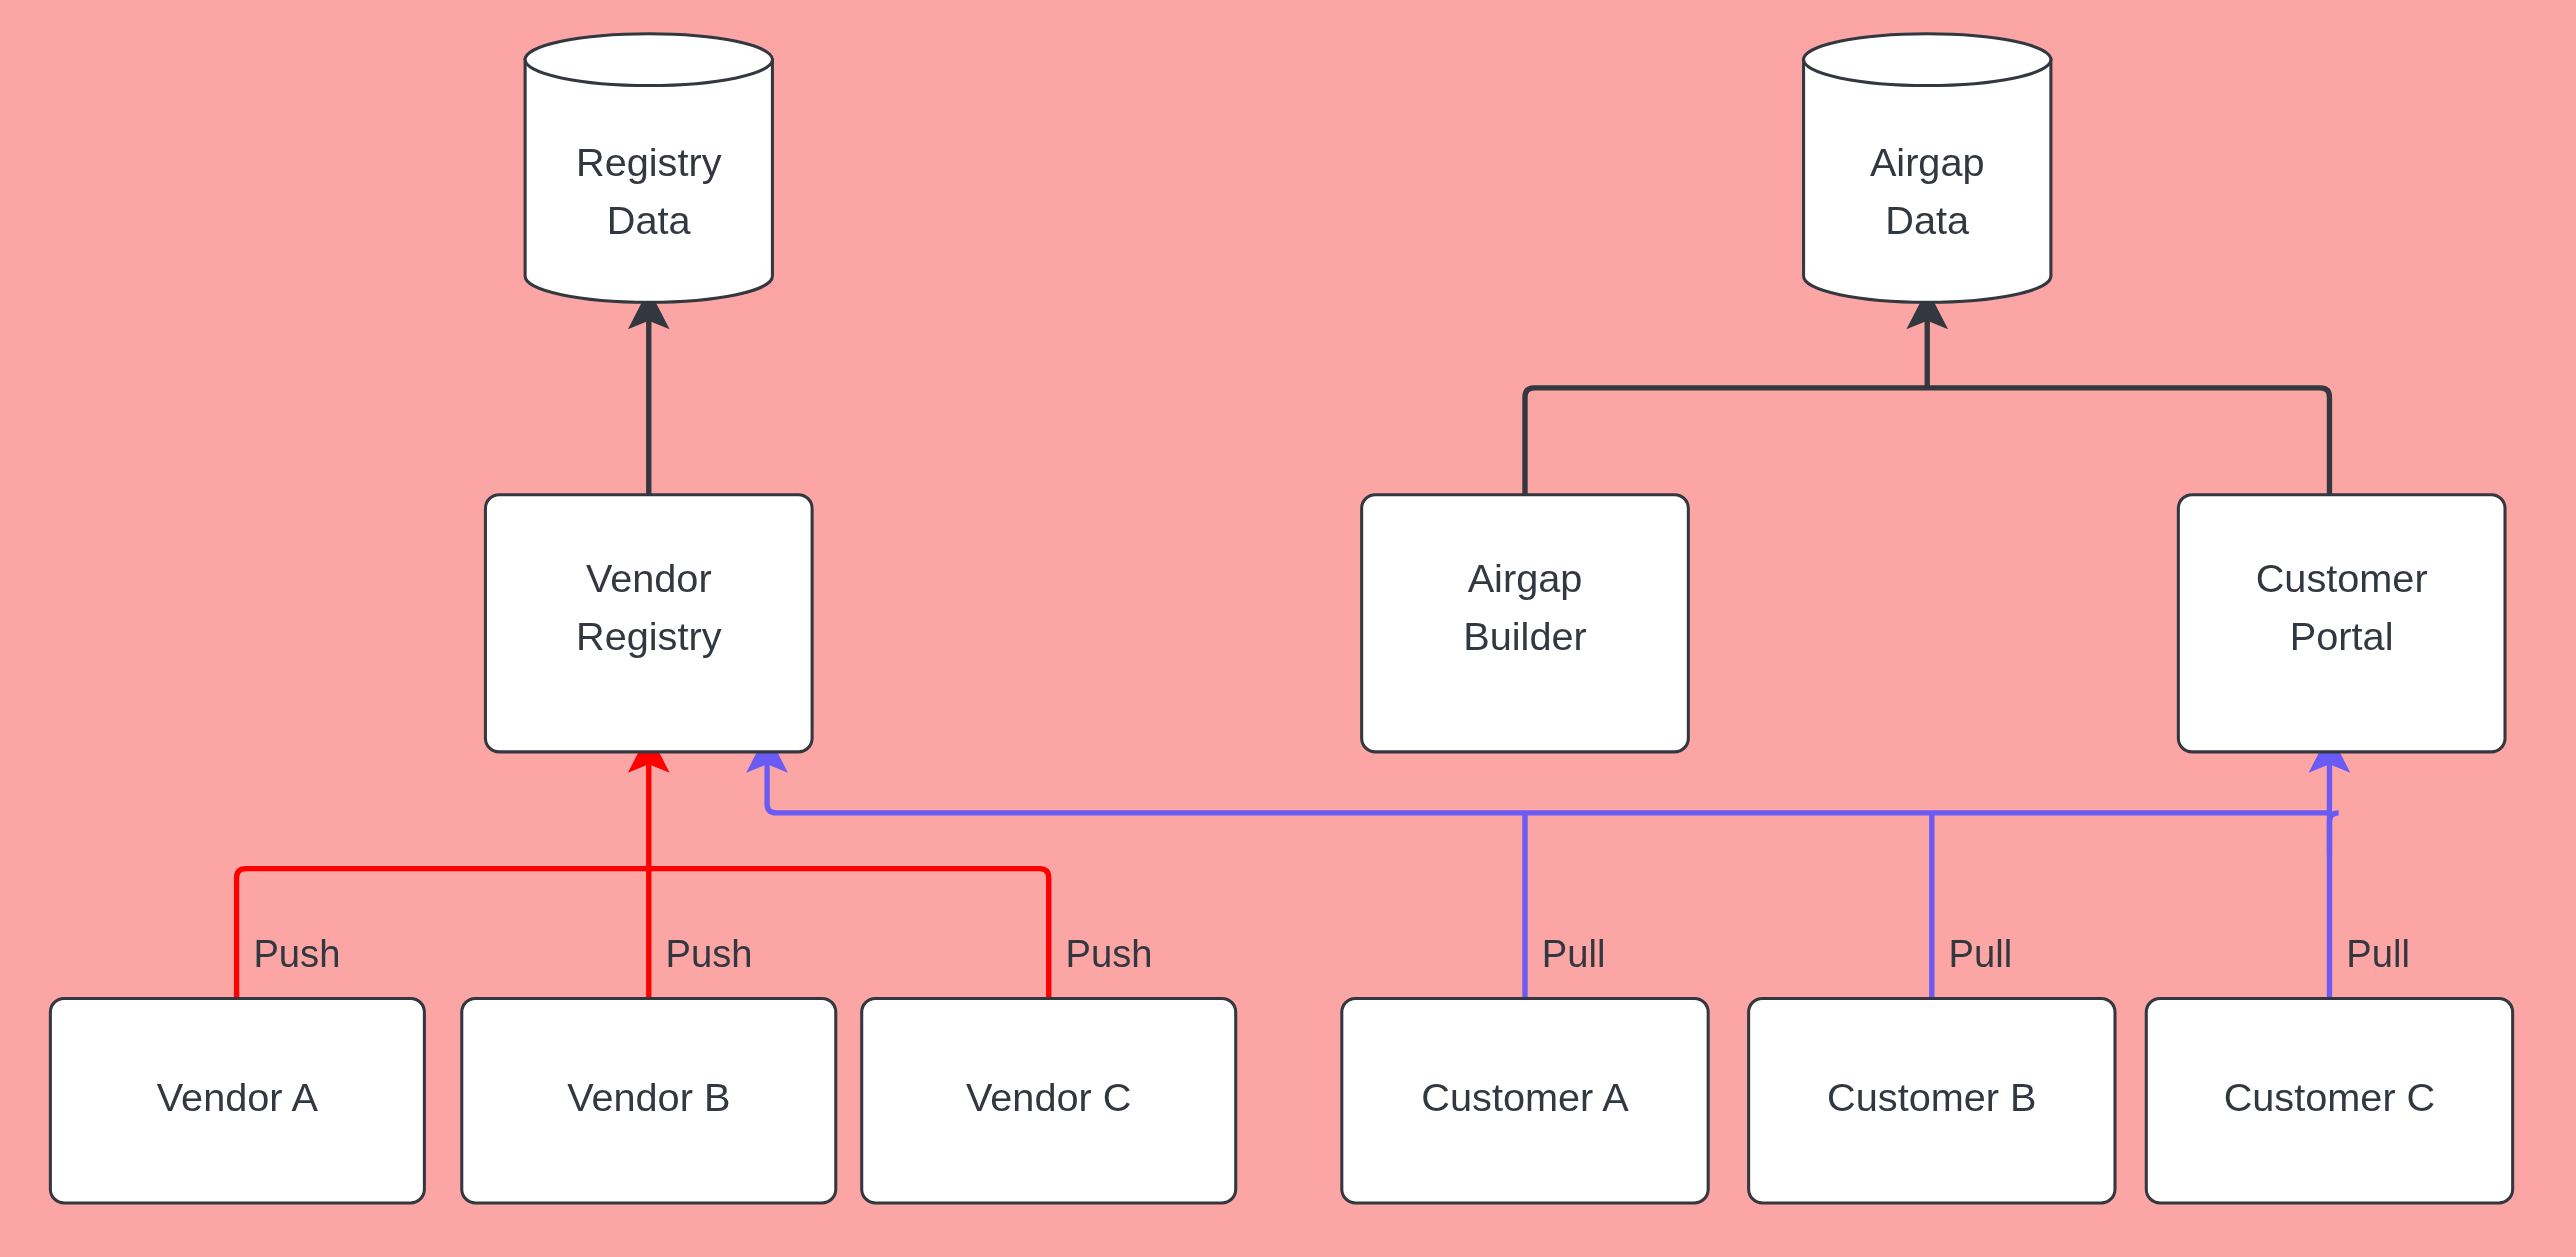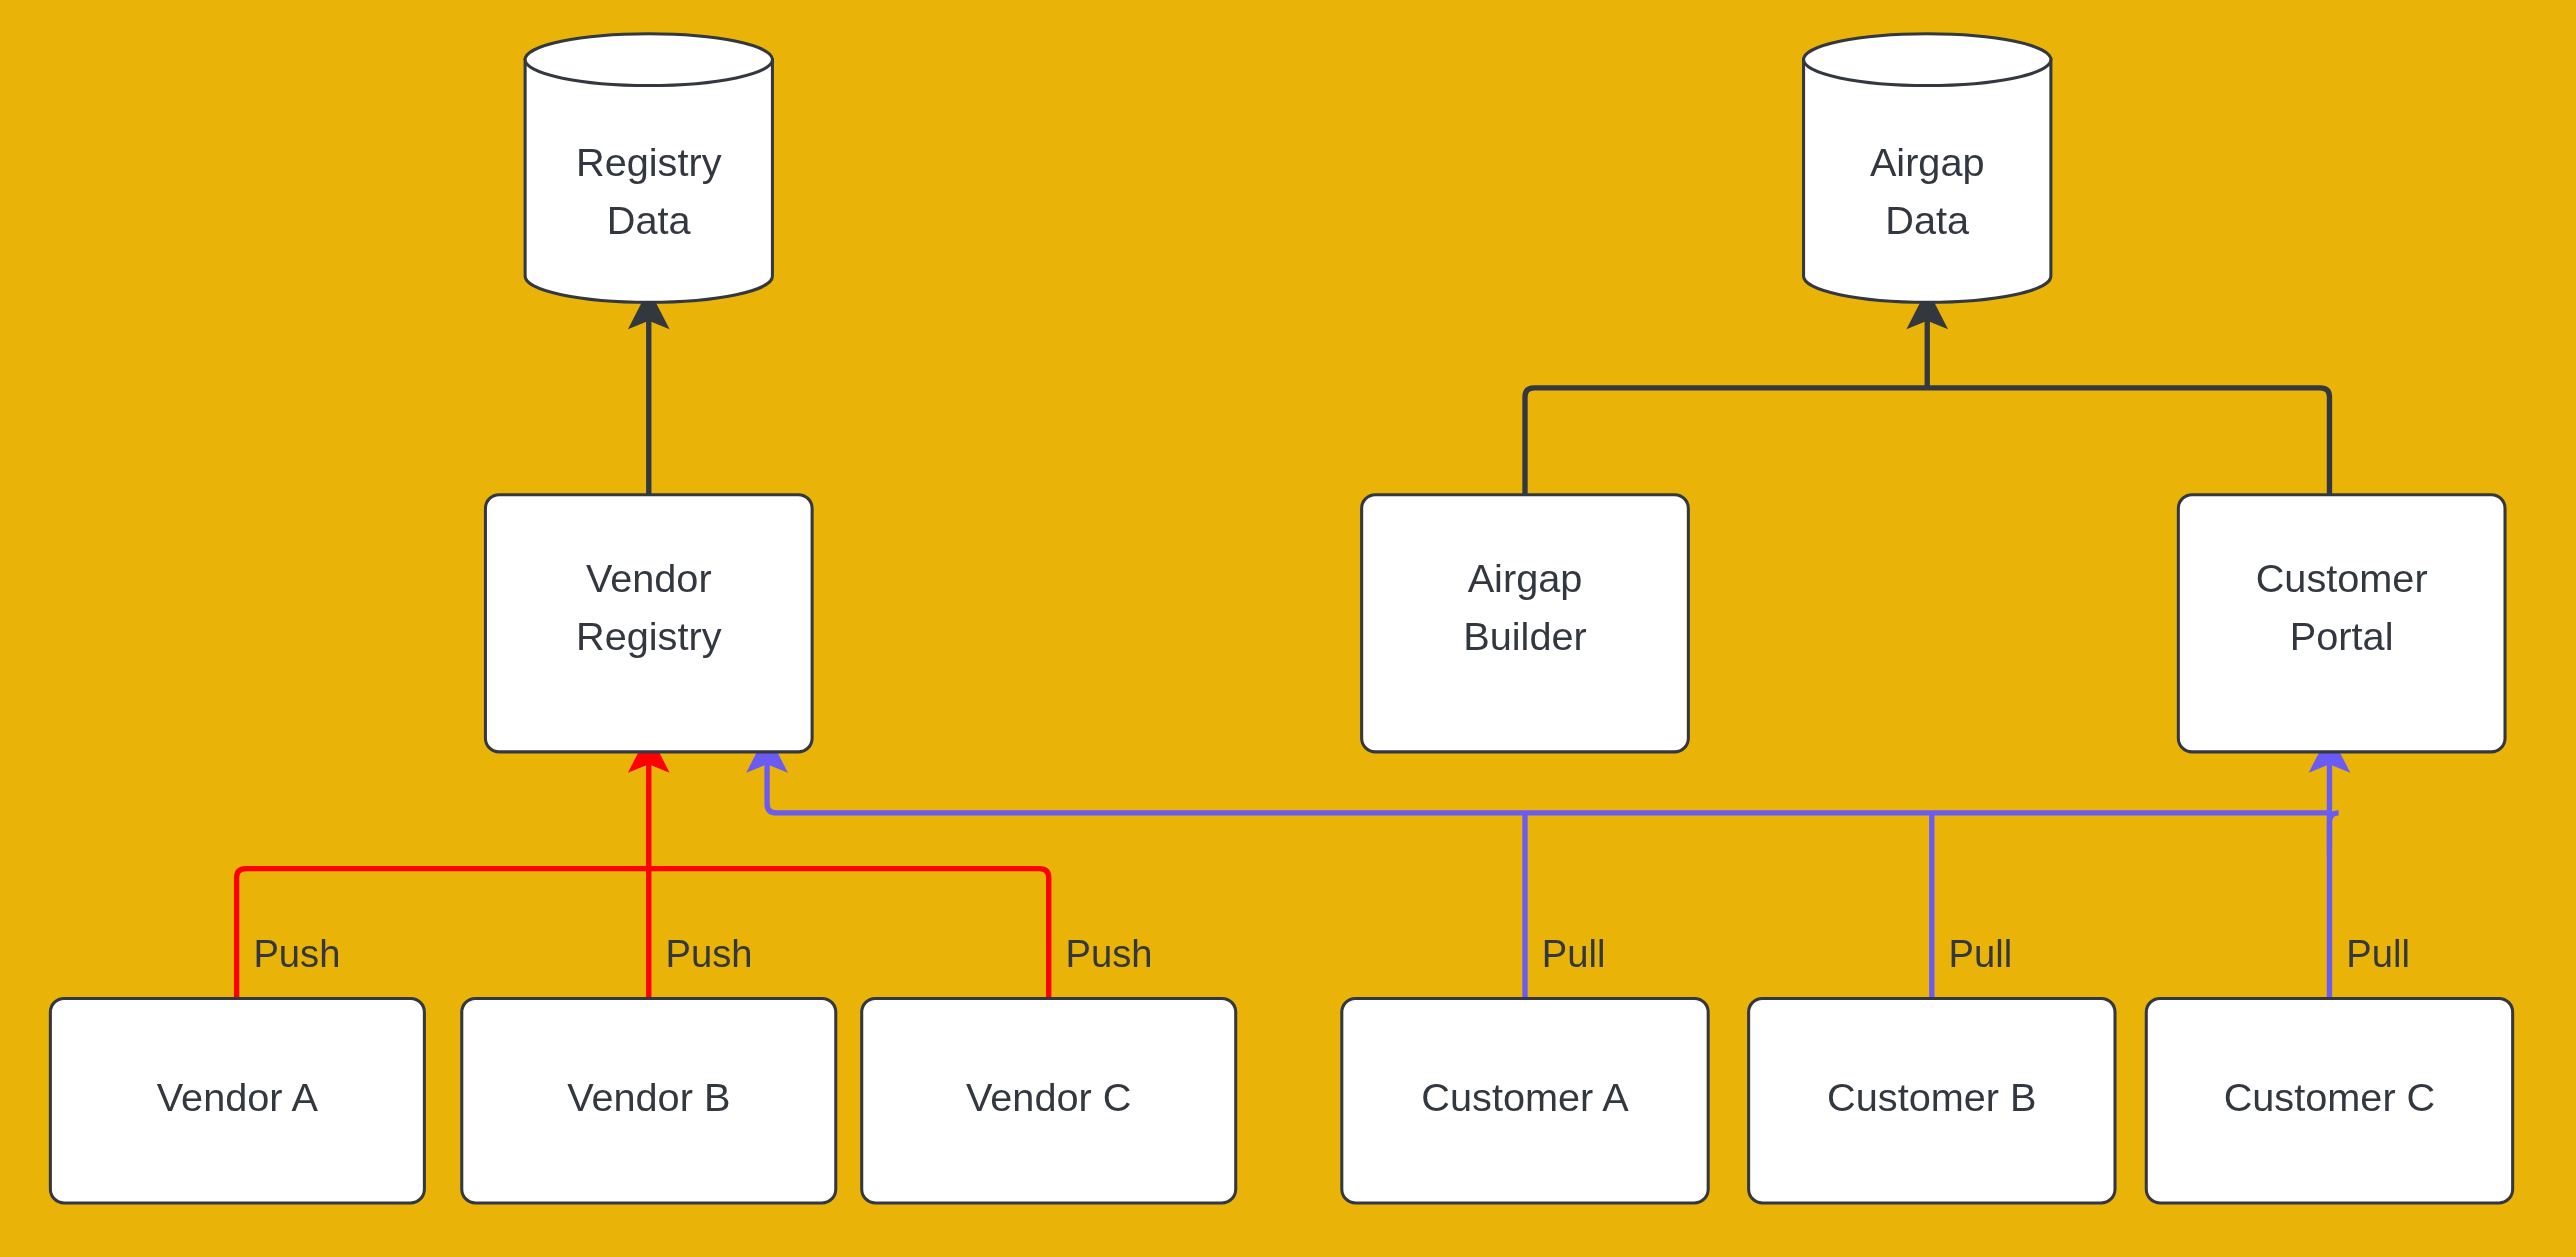--- a/index.html
+++ b/index.html
@@ -10,21 +10,21 @@
   body {
     width: 2576px;
     height: 1258px;
     font-family: "Liberation Sans", sans-serif;
     overflow: hidden;
   }
   #diagram-root {
     position: relative;
     width: 2576px;
     height: 1258px;
-    background: #eab308;
+    background: #fca5a5;
   }
   svg.diagram {
     display: block;
     width: 2576px;
     height: 1258px;
   }
   .node-shape {
     fill: #ffffff;
     stroke: #333840;
     stroke-width: 4;

